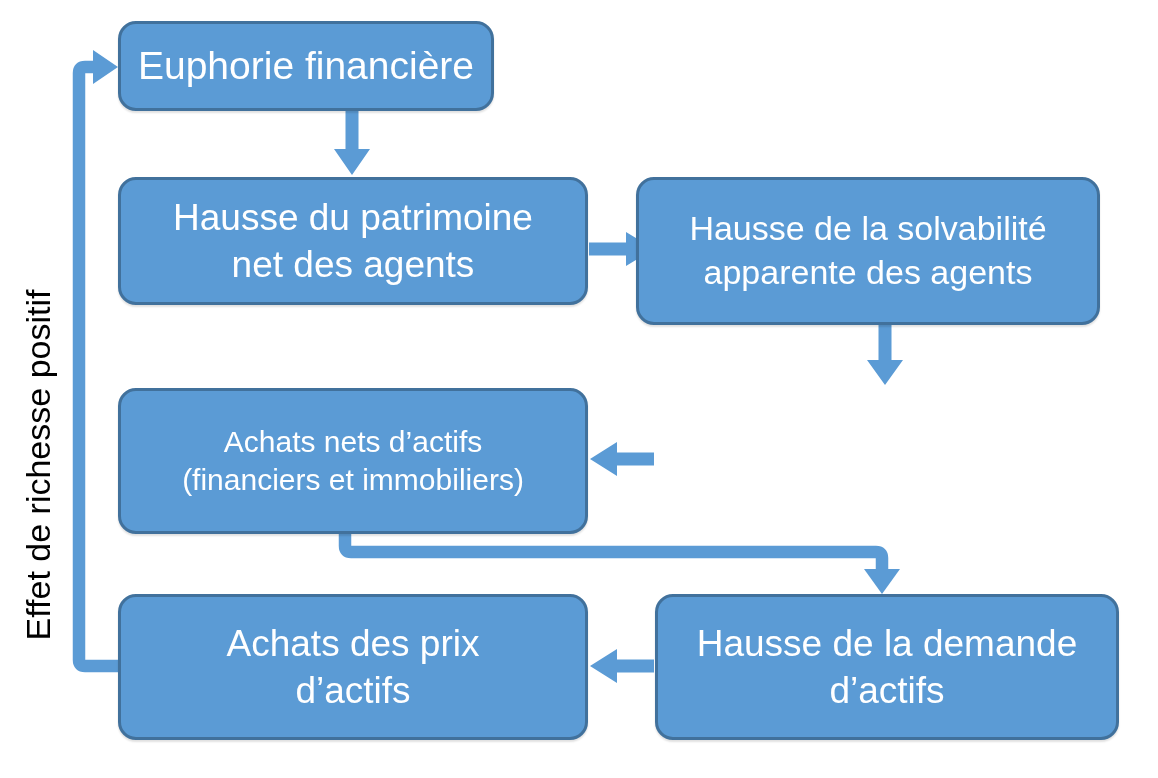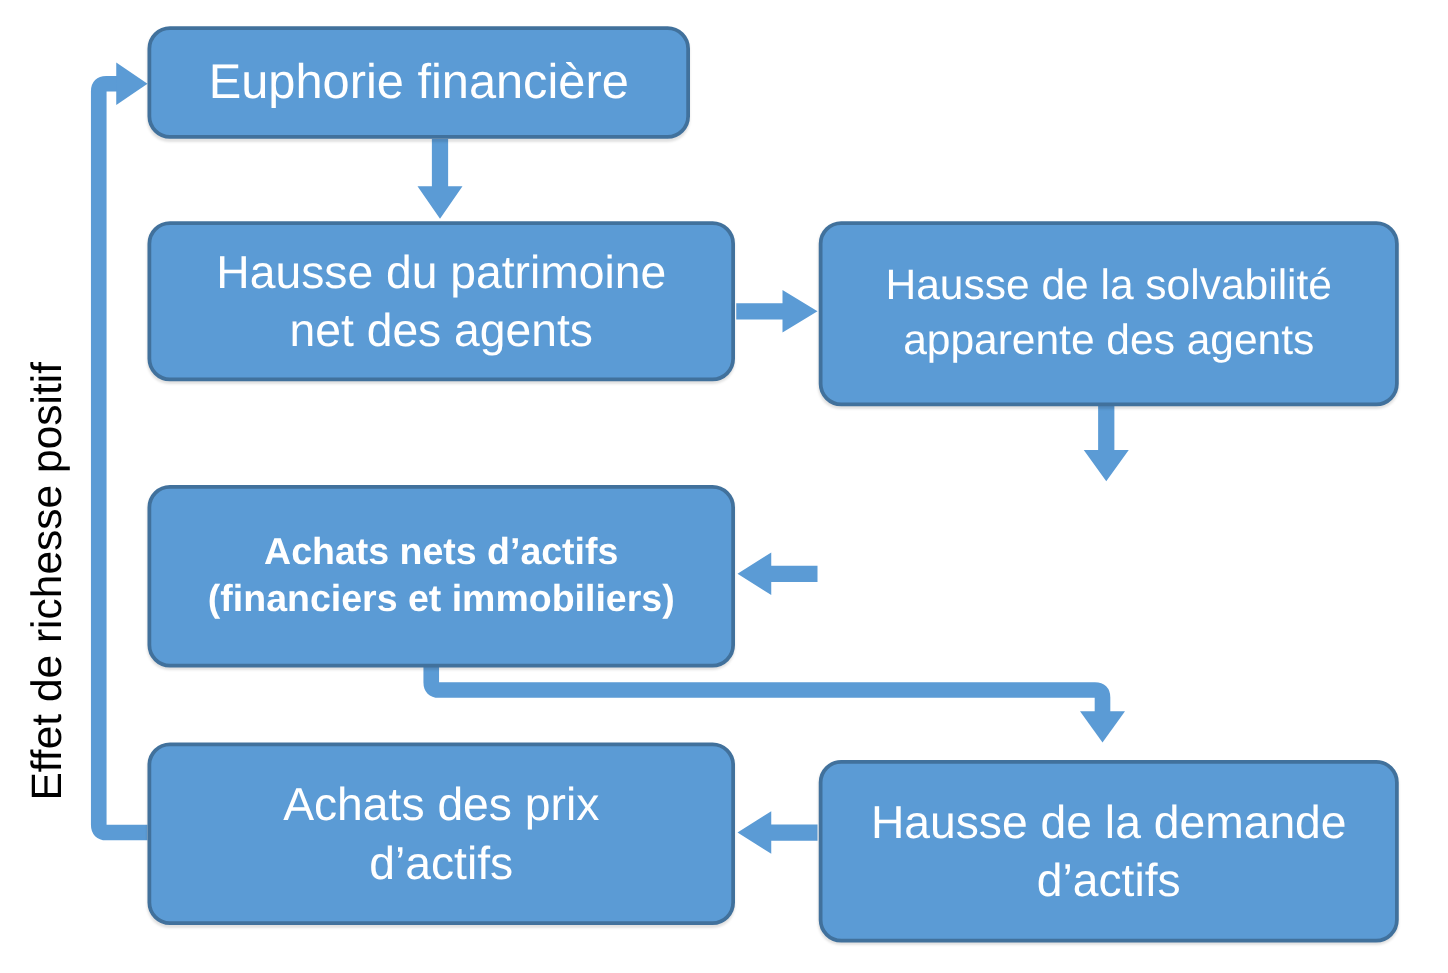--- a/index.html
+++ b/index.html
@@ -30,26 +30,26 @@
     justify-content:center;
     text-align:center;
     color:#FFFFFF;
     line-height:1.28;
     box-shadow:0 2px 2px rgba(0,0,0,0.12);
   }
   .node span{
     white-space:pre-line;
     padding:0 8px;
   }
-  #node-euphorie   {left:118px; top:21px;  width:434px; height:90px;  font-size:39px;}
+  #node-euphorie   {left:118px; top:21px;  width:376px; height:90px;  font-size:39px;}
   #node-patrimoine {left:118px; top:177px; width:470px; height:128px; font-size:37px;}
-  #node-solvabilite{left:655px; top:177px; width:464px; height:148px; font-size:34px;}
+  #node-solvabilite{left:636px; top:177px; width:464px; height:148px; font-size:34px;}
   #node-endettement{left:655px; top:386px; width:464px; height:146px; font-size:36px;}
-  #node-achats     {left:118px; top:388px; width:470px; height:146px; font-size:30px;font-weight:bold;}
-  #node-demande    {left:655px; top:594px; width:464px; height:146px; font-size:37px;margin-top:14px;}
+  #node-achats     {left:118px; top:388px; width:470px; height:146px; font-size:30px;}
+  #node-demande    {left:655px; top:594px; width:464px; height:146px; font-size:37px;}
   #node-prix       {left:118px; top:594px; width:470px; height:146px; font-size:37px;}
   .side-label{
     position:absolute;
     left:38px;
     top:465px;
     transform:translate(-50%,-50%) rotate(-90deg);
     white-space:nowrap;
     font-size:34px;
     color:var(--loop-label,#000000);
   }

